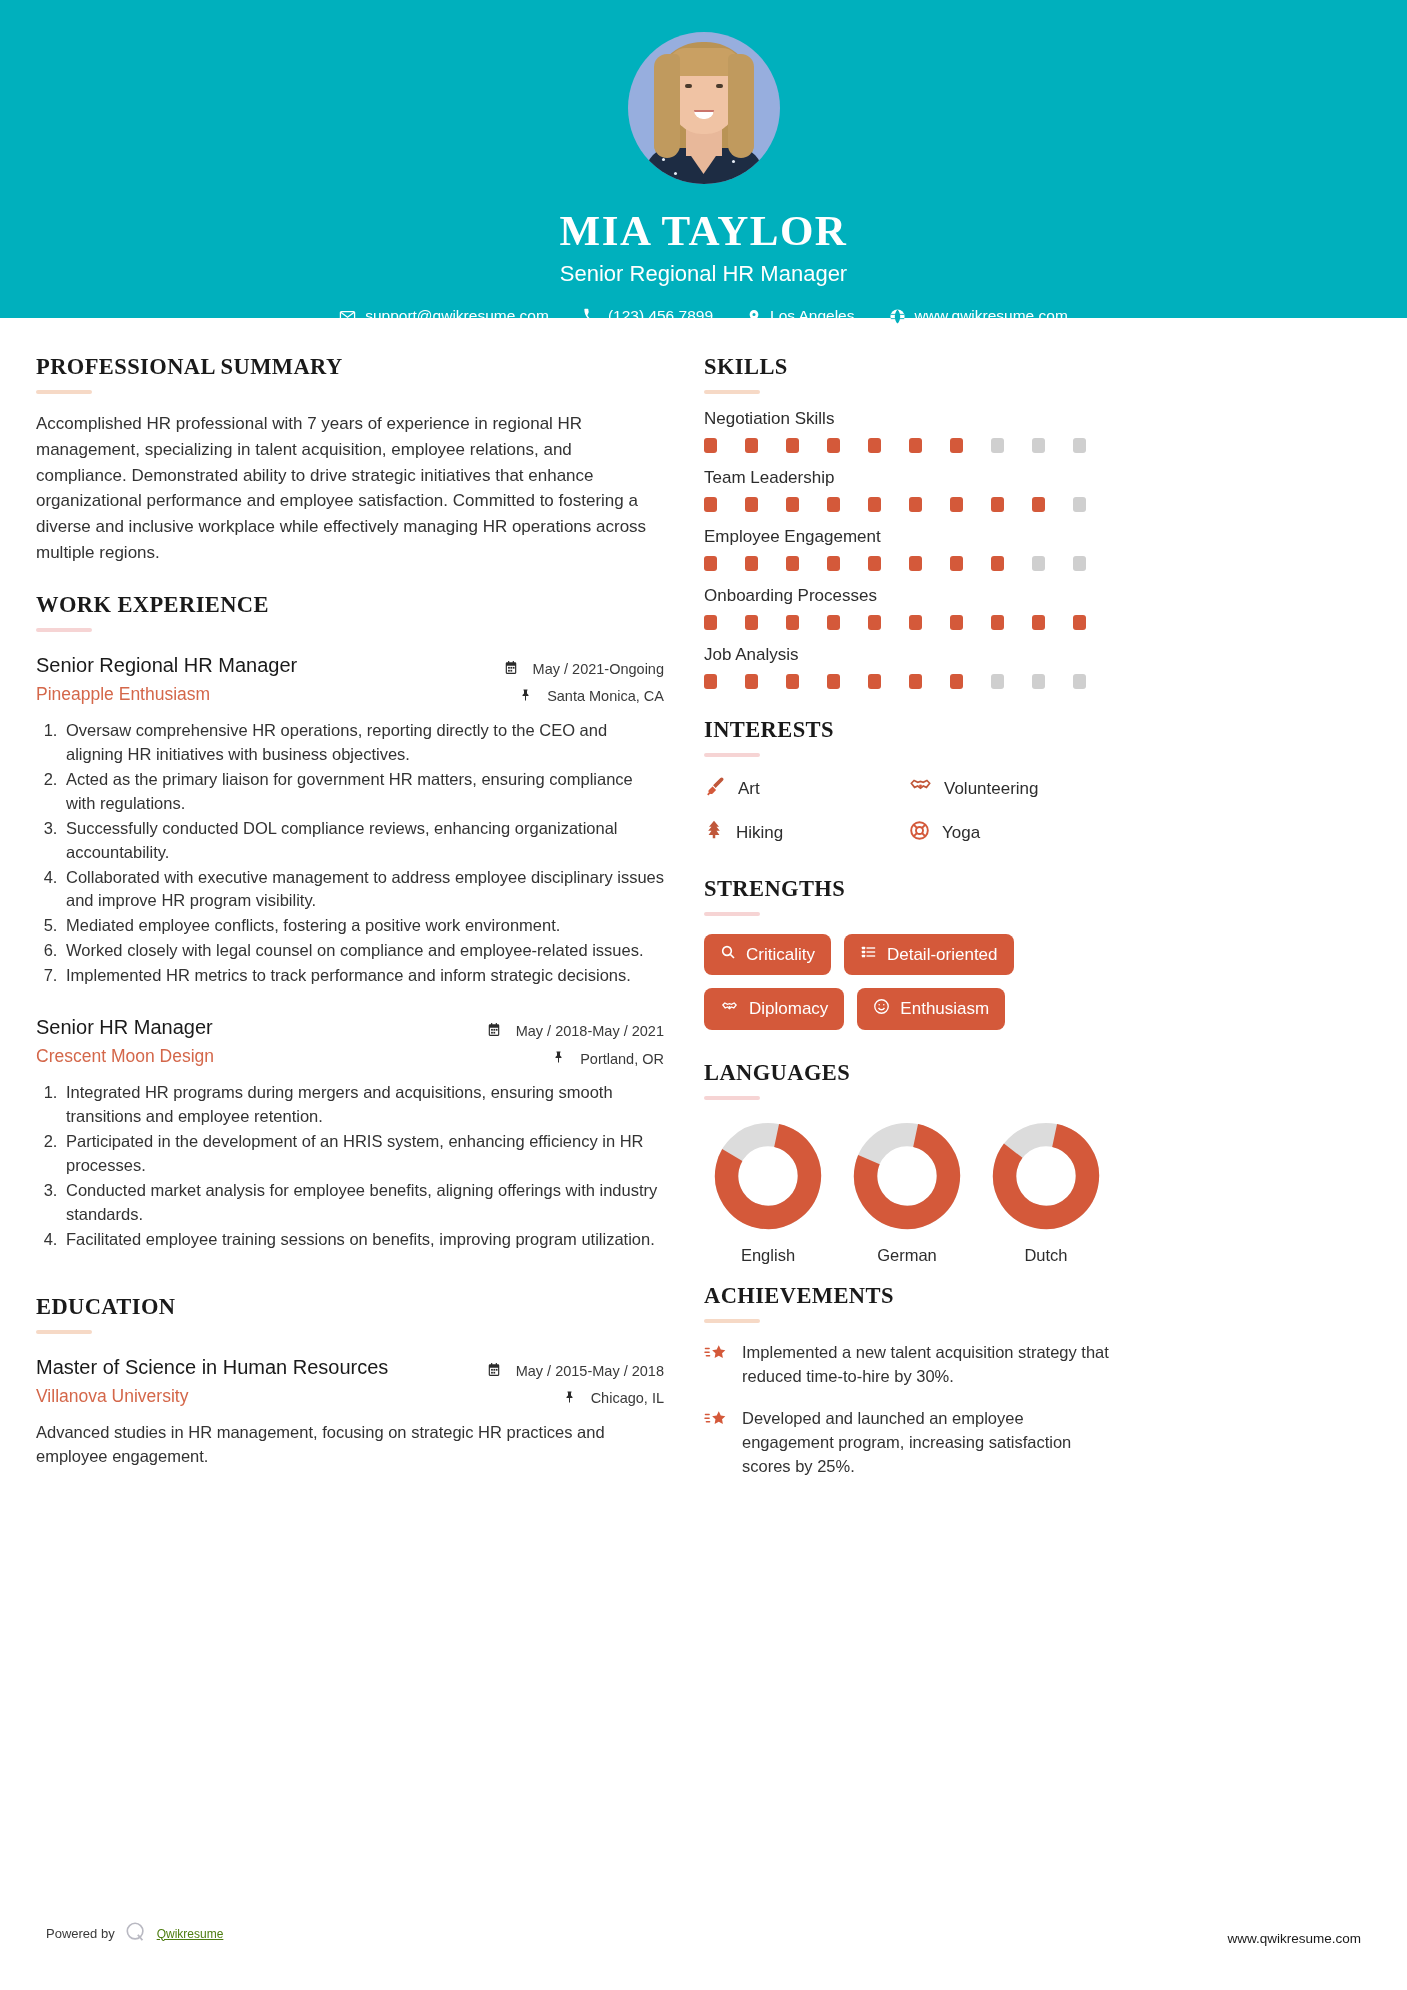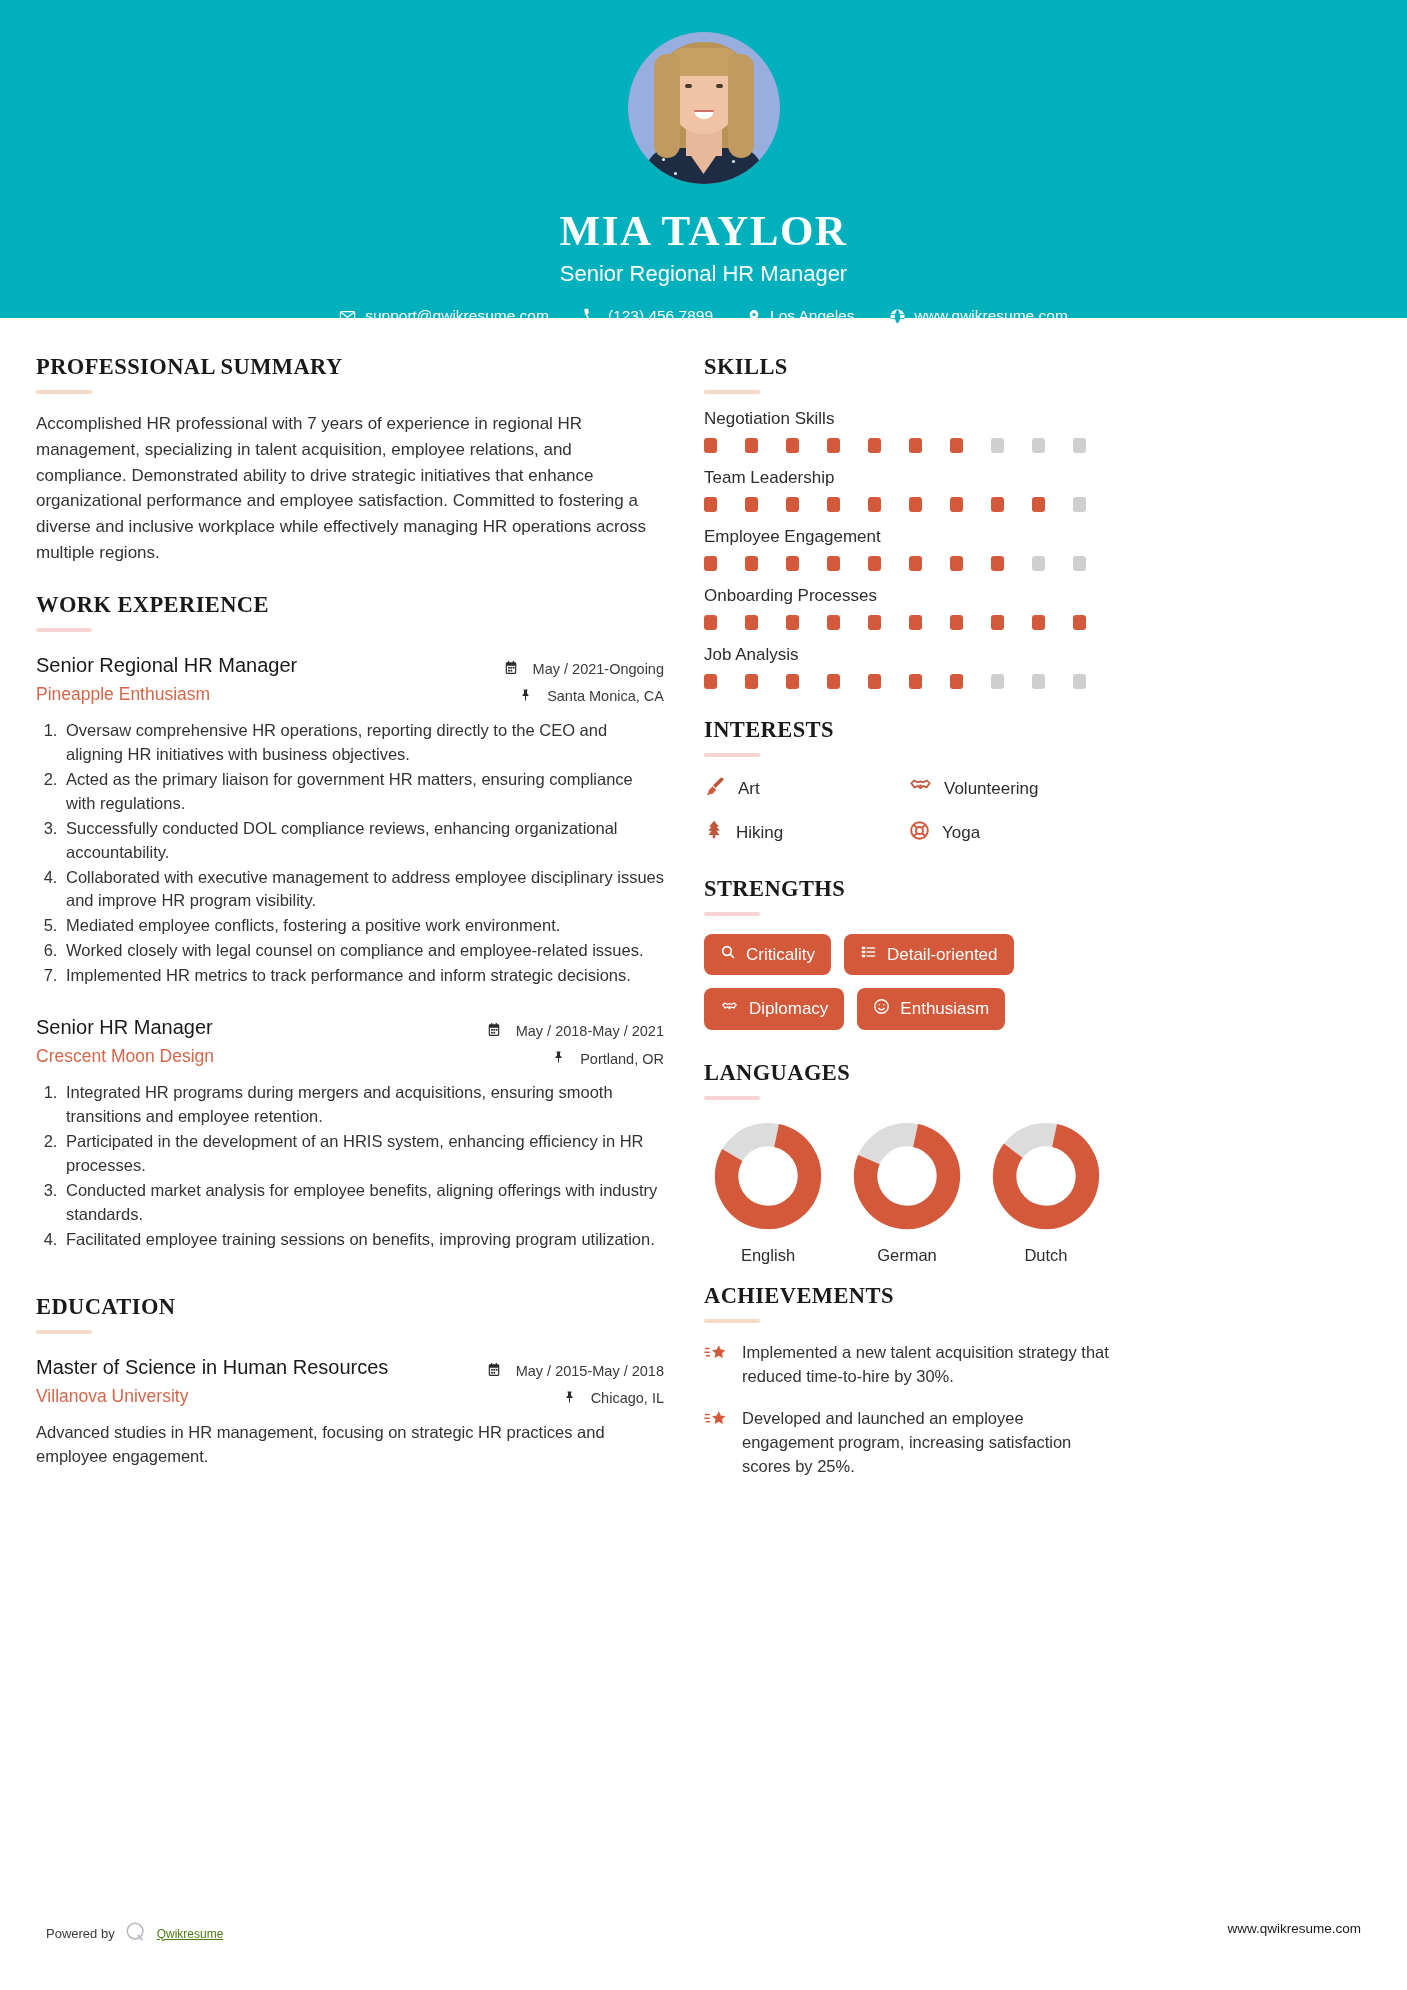--- a/index.html
+++ b/index.html
@@ -141,21 +141,21 @@
   .lang-label { font-size:16.5px; color:#2d2d2d; margin-top:12px; }
 
   
   .ach { display:flex; gap:14px; margin-top:18px; }
   .ach-text { font-size:16.5px; line-height:1.45; color:#333333; }
 
   
   .footer {
     position:absolute;
     left:0; right:0; bottom:44px;
-    display:flex; align-items:flex-start; justify-content:space-between;
+    display:flex; align-items:flex-end; justify-content:space-between;
     padding:0 46px;
     font-size:13px; color:#3a3a3a;
   }
   .footer-left { display:flex; align-items:center; gap:10px; }
   .footer-brand { text-decoration:underline; font-size:12px; color:#4d7c0f; }
   .footer-right { font-size:13.5px; color:#1a1a1a; }
 </style>
 </head>
 <body>
 

